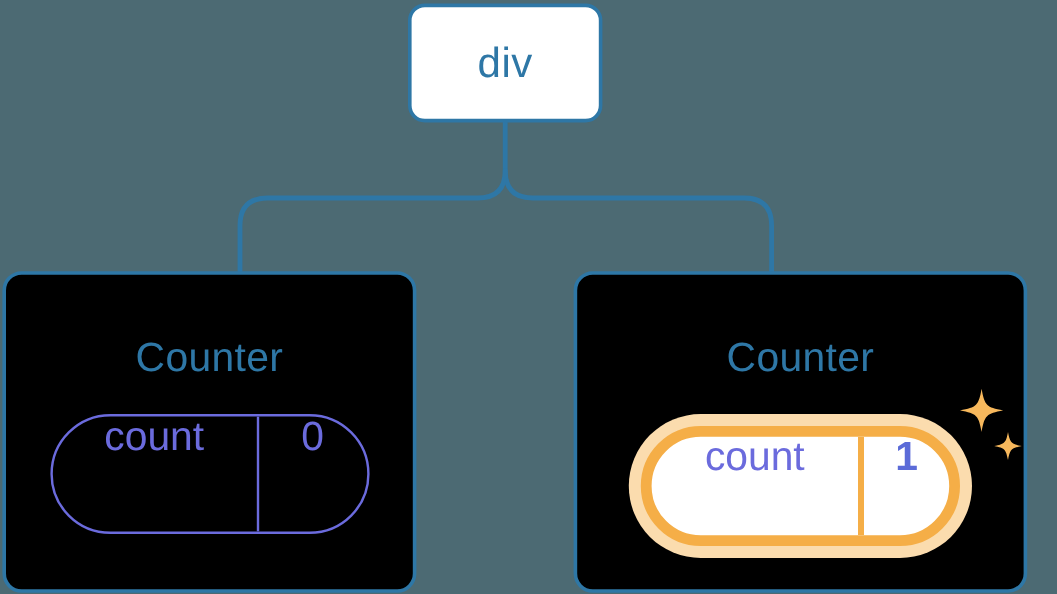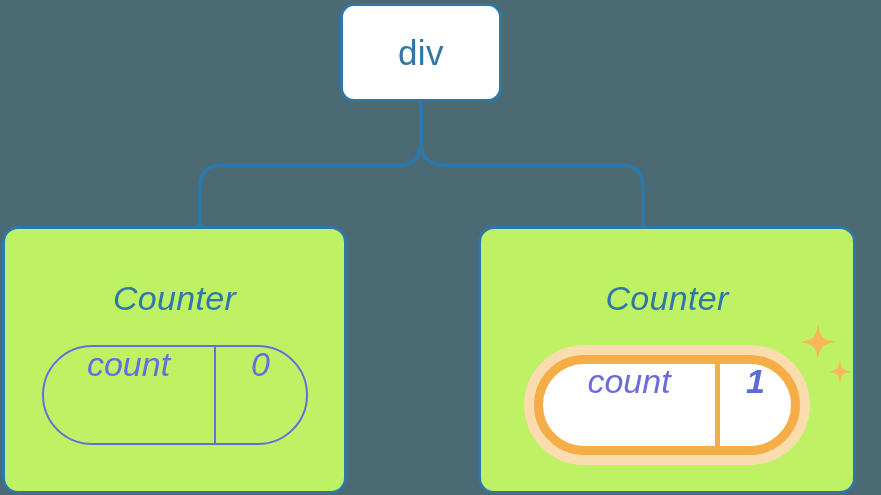--- a/index.html
+++ b/index.html
@@ -47,28 +47,27 @@
   .root-label {
     color: #2e77a6;
     font-size: 35px;
     line-height: 1;
     letter-spacing: 0.5px;
   }
 
   
   .child-card {
     position: absolute;
-    background: #bef264;
+    background: #000000;
     border: 3px solid #2e77a6;
     border-radius: 16px;
     box-sizing: border-box;
     display: flex;
     flex-direction: column;
     align-items: center;
-    font-style: italic;
   }
   .child-card.left {
     left: 2px;
     top: 226px;
     width: 345px;
     height: 268px;
     border-bottom-left-radius: 16px;
     border-bottom-right-radius: 16px;
   }
   .child-card.right {

